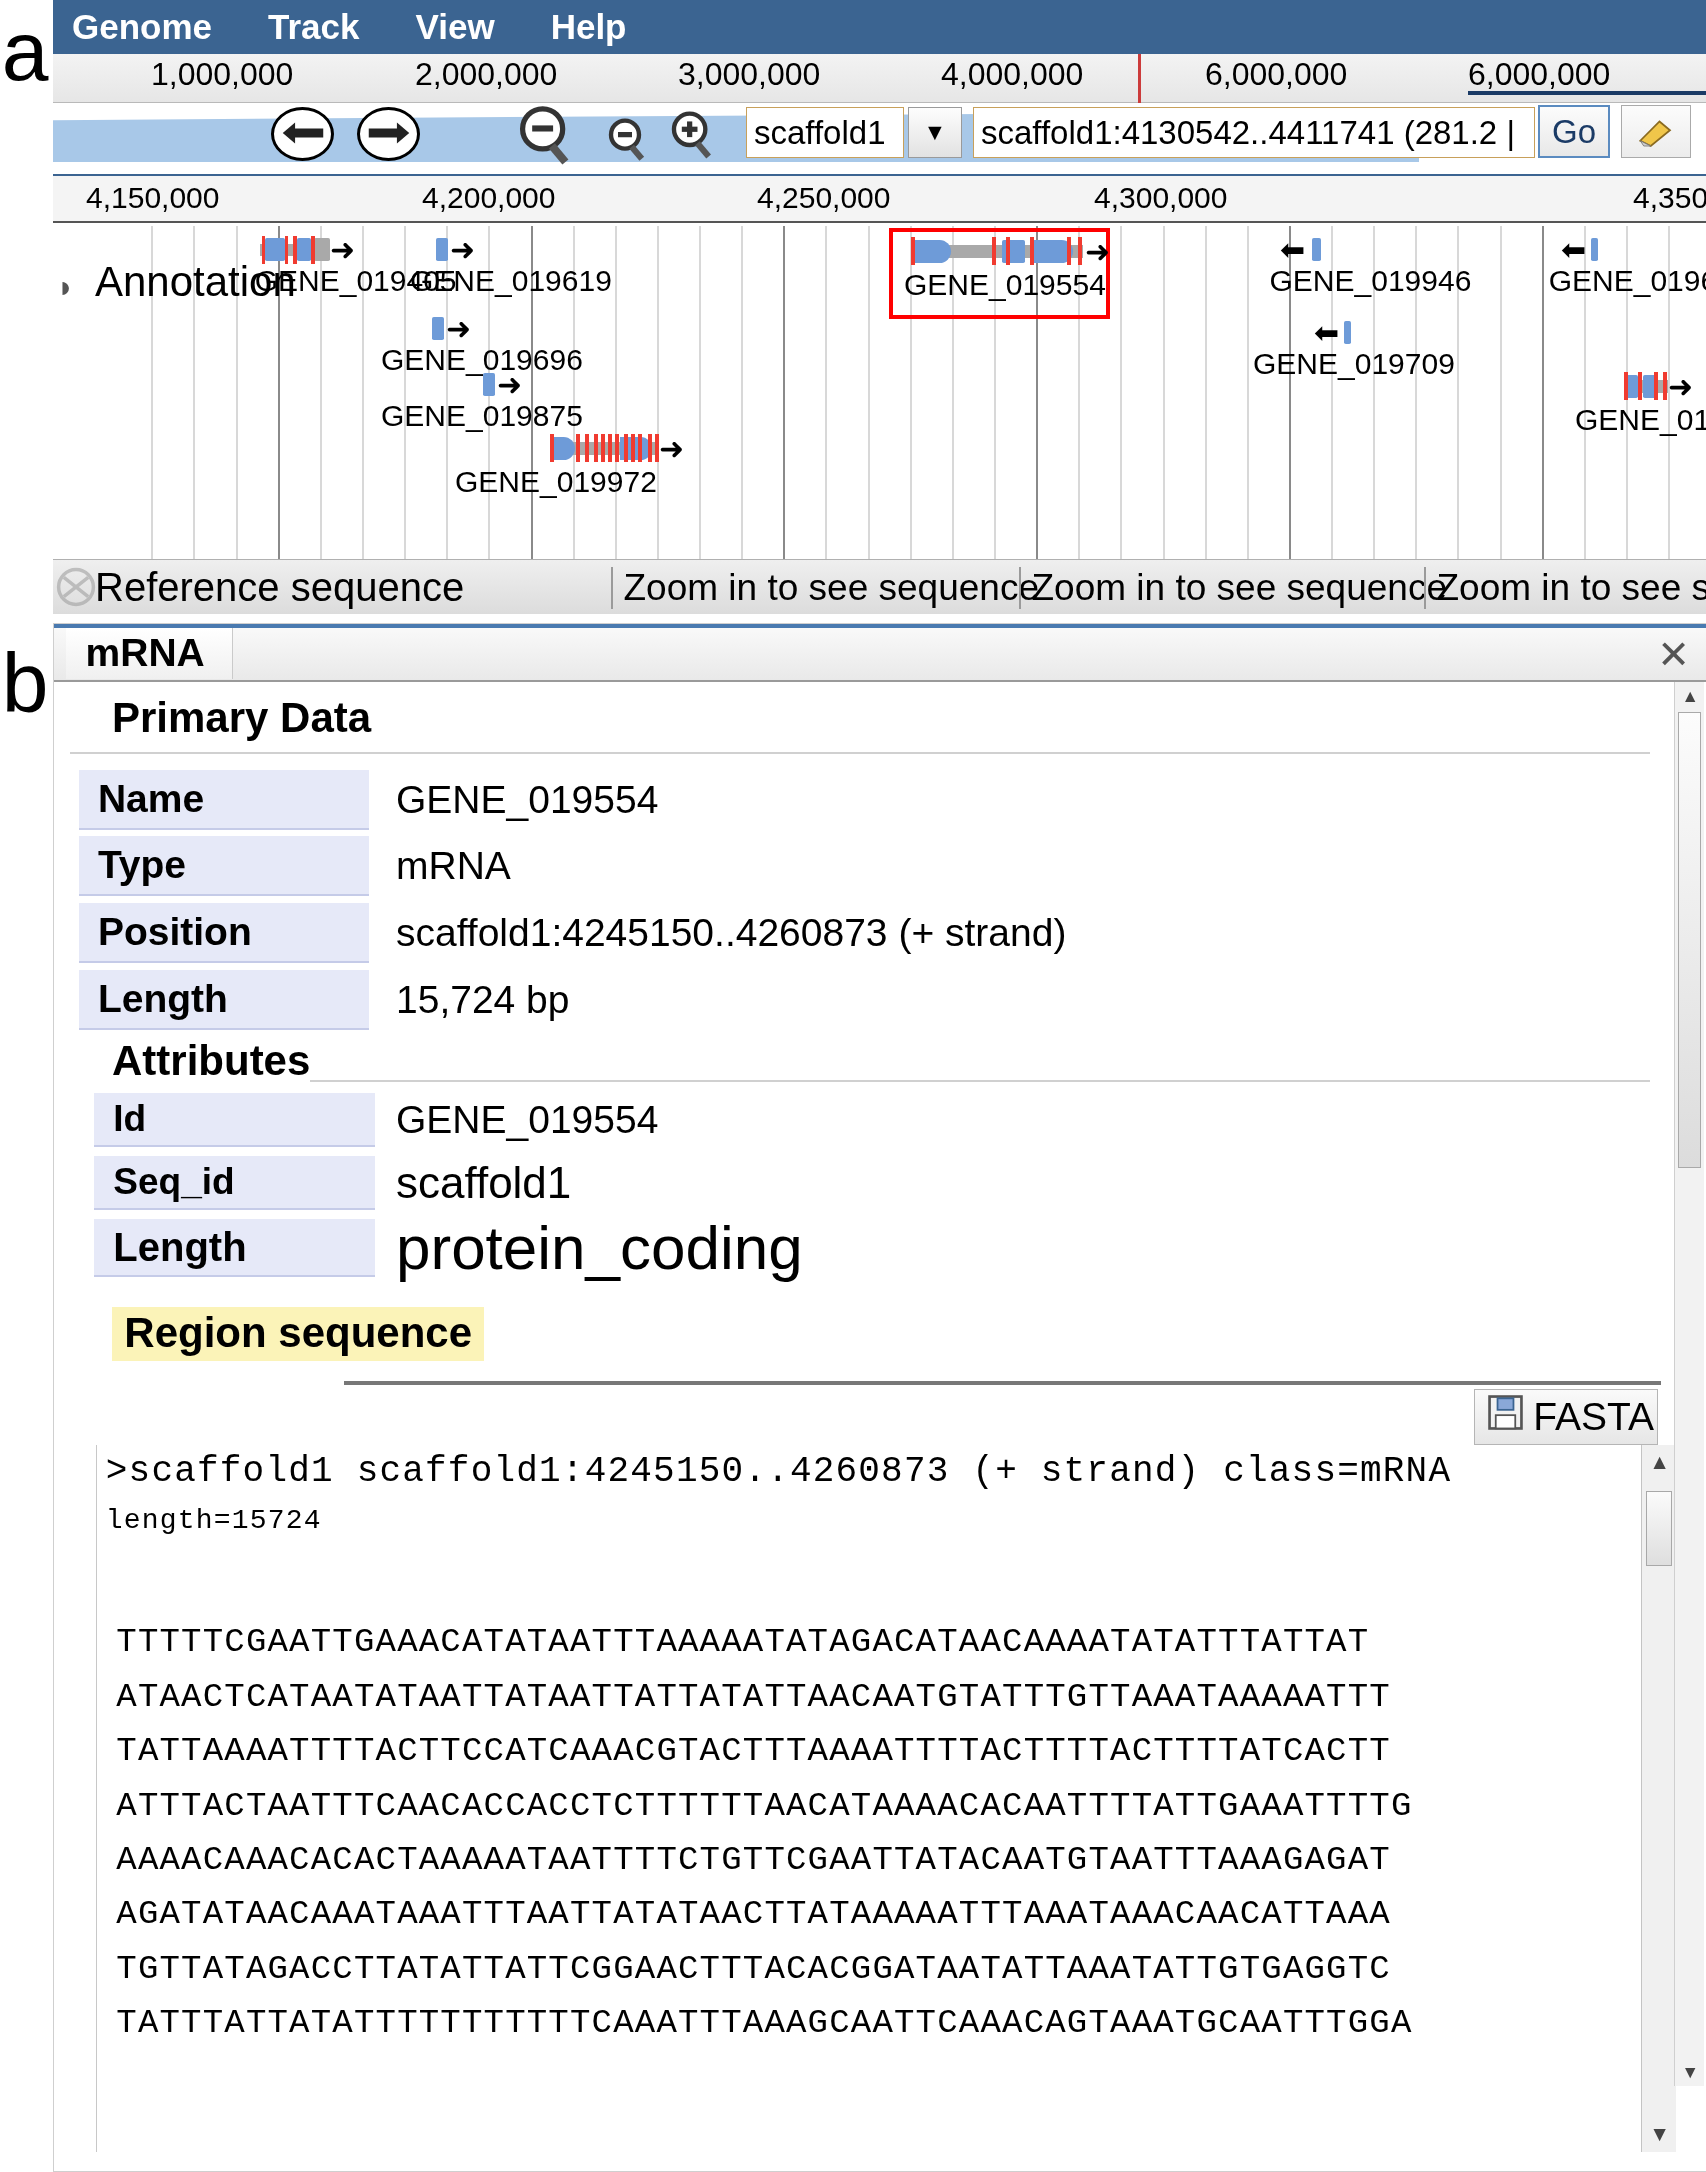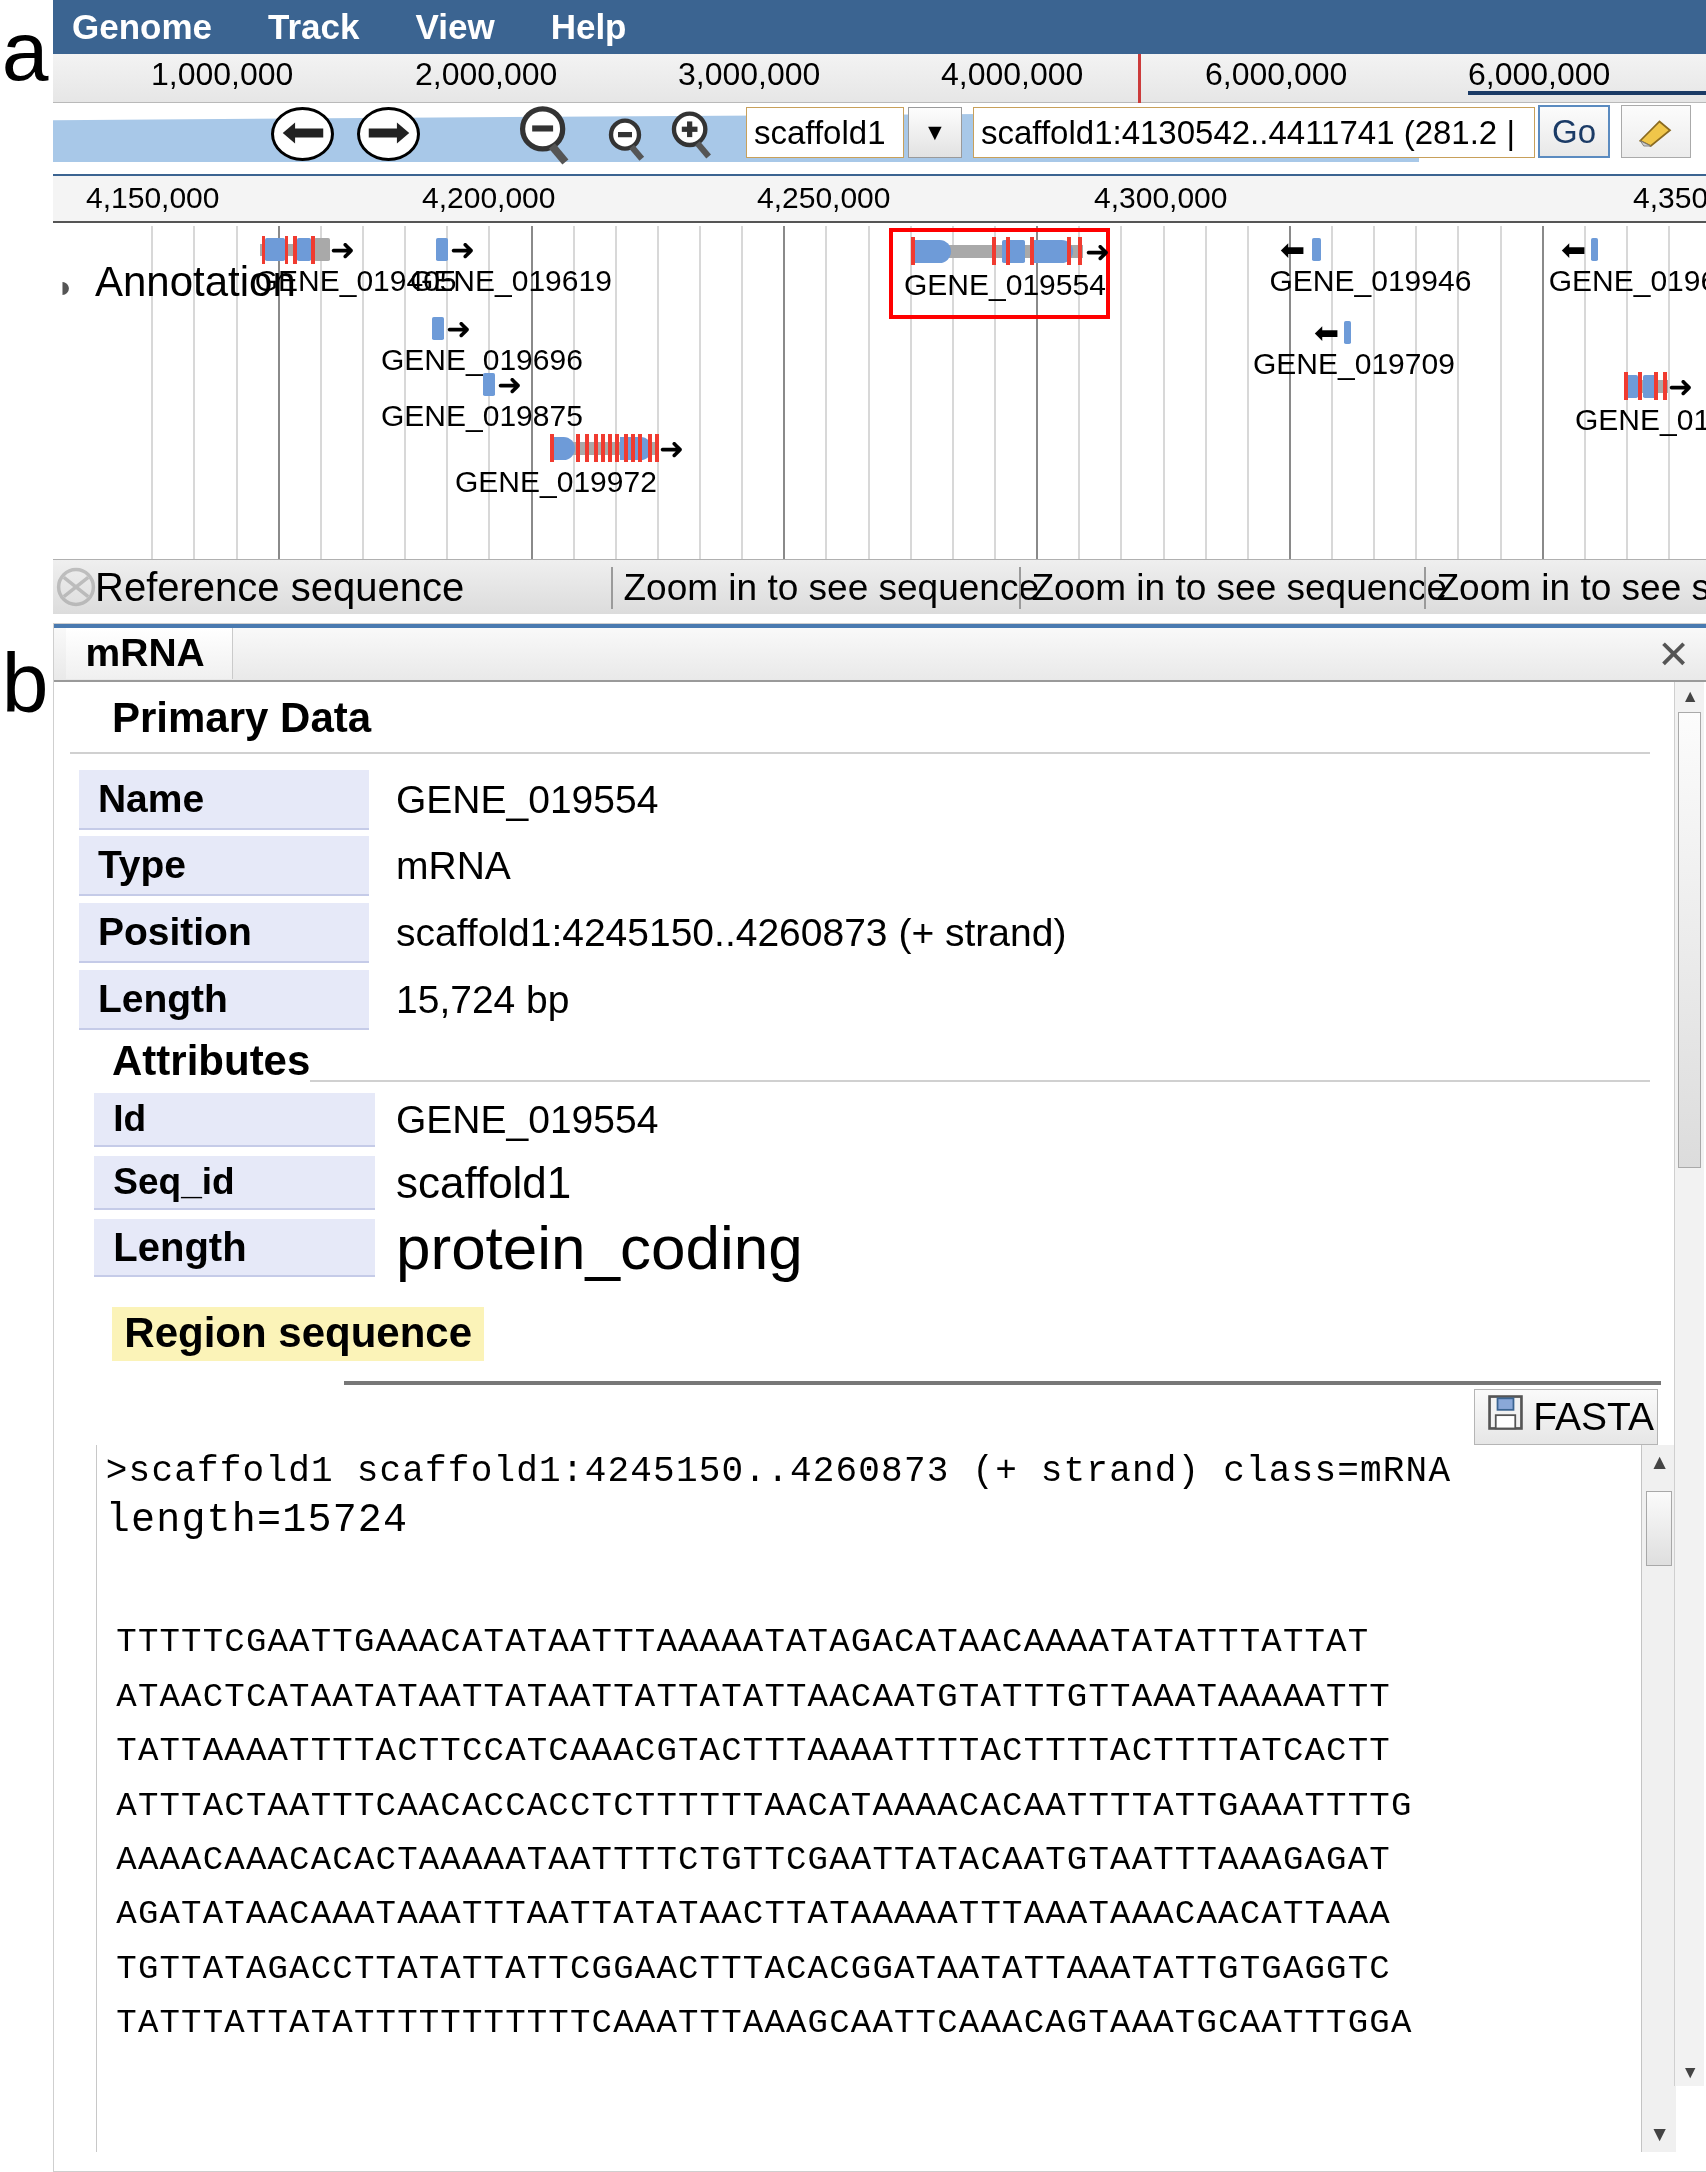--- a/index.html
+++ b/index.html
@@ -651,21 +651,21 @@
         <rect x="4" y="4" width="36" height="36" fill="#f2f2f2" stroke="#555" stroke-width="3"></rect>
         <rect x="13" y="6" width="18" height="13" fill="#8aa8d8" stroke="#3b6491" stroke-width="2"></rect>
         <rect x="11" y="25" width="22" height="15" fill="#ffffff" stroke="#555" stroke-width="2"></rect>
       </svg>
     </span>
     <span>FASTA</span>
   </div>
 
   <div class="seq-box" style="top:821px; height:707px;">
     <div class="seq-text" style="top:0px; font-size:36px;">&gt;scaffold1 scaffold1:4245150..4260873 (+ strand) class=mRNA</div>
-    <div class="seq-text" style="top:49px; font-size:40px;">length=15724</div>
+    <div class="seq-text" style="top:49px; font-size:28px;">length=15724</div>
 
     <div class="seq-text" style="top:170px; left:19.3px;">TTTTTCGAATTGAAACATATAATTTAAAAATATAGACATAACAAAATATATTTATTAT</div>
     <div class="seq-text" style="top:225px; left:19.3px;">ATAACTCATAATATAATTATAATTATTATATTAACAATGTATTTGTTAAATAAAAATTT</div>
     <div class="seq-text" style="top:279px; left:19.3px;">TATTAAAATTTTACTTCCATCAAACGTACTTTAAAATTTTACTTTTACTTTTATCACTT</div>
     <div class="seq-text" style="top:334px; left:19.3px;">ATTTACTAATTTCAACACCACCTCTTTTTTAACATAAAACACAATTTTATTGAAATTTTG</div>
     <div class="seq-text" style="top:388px; left:19.3px;">AAAACAAACACACTAAAAATAATTTTCTGTTCGAATTATACAATGTAATTTAAAGAGAT</div>
     <div class="seq-text" style="top:442px; left:19.3px;">AGATATAACAAATAAATTTAATTATATAACTTATAAAAATTTAAATAAACAACATTAAA</div>
     <div class="seq-text" style="top:497px; left:19.3px;">TGTTATAGACCTTATATTATTCGGAACTTTACACGGATAATATTAAATATTGTGAGGTC</div>
     <div class="seq-text" style="top:551px; left:19.3px;">TATTTATTATATTTTTTTTTTTCAAATTTAAAGCAATTCAAACAGTAAATGCAATTTGGA</div>
   </div>

